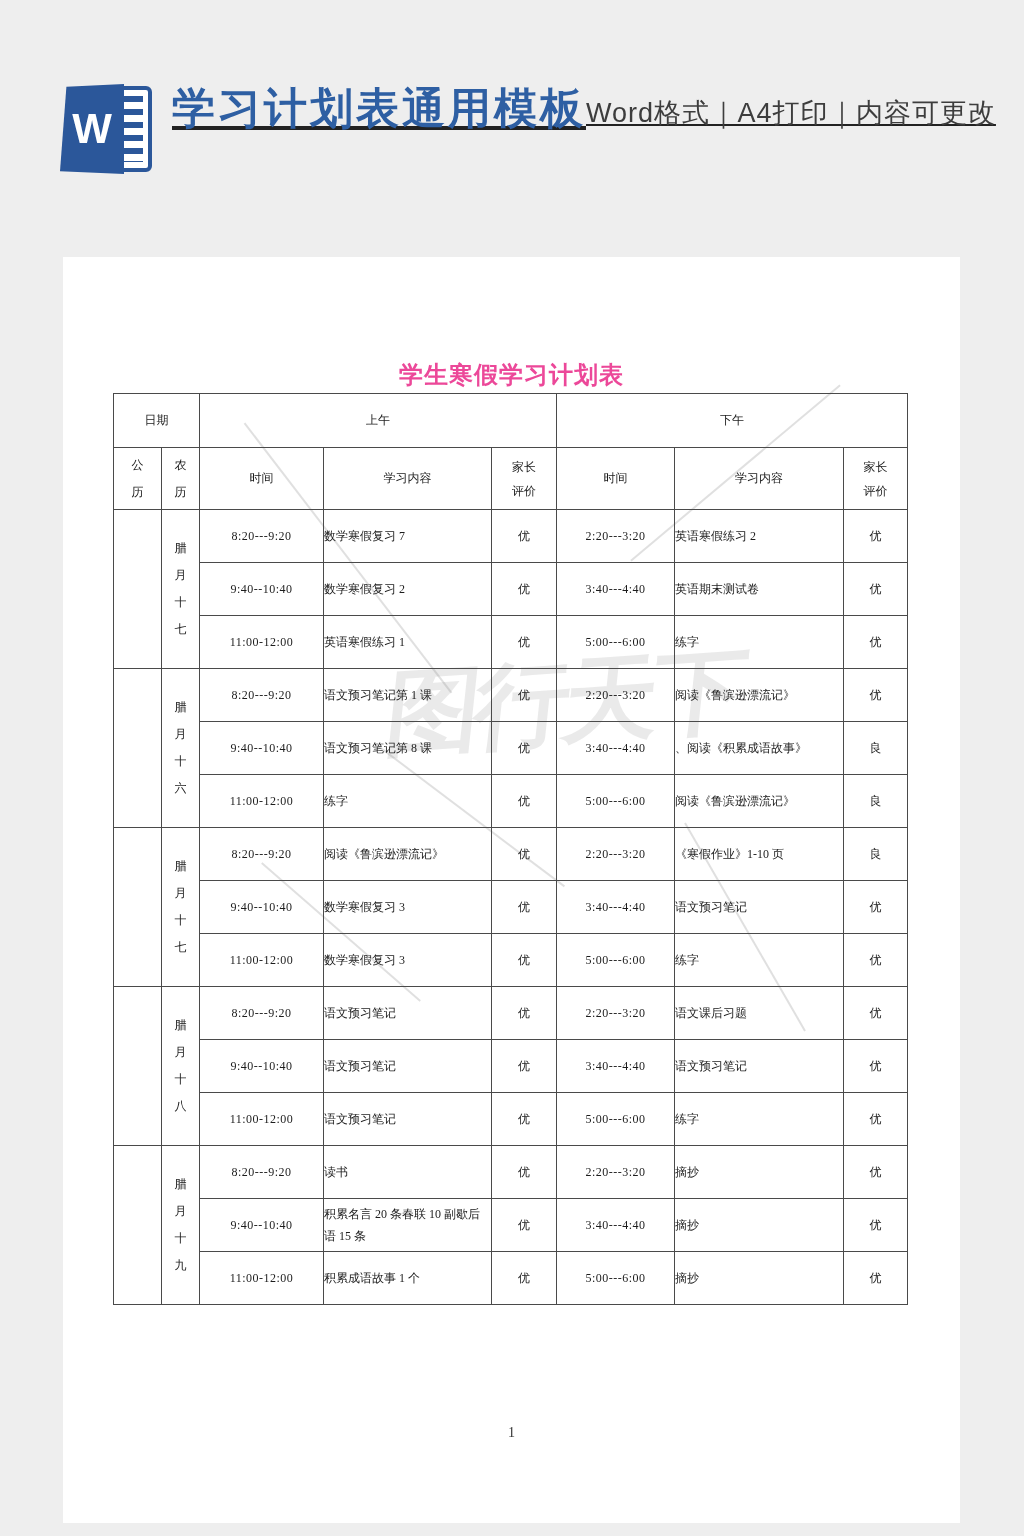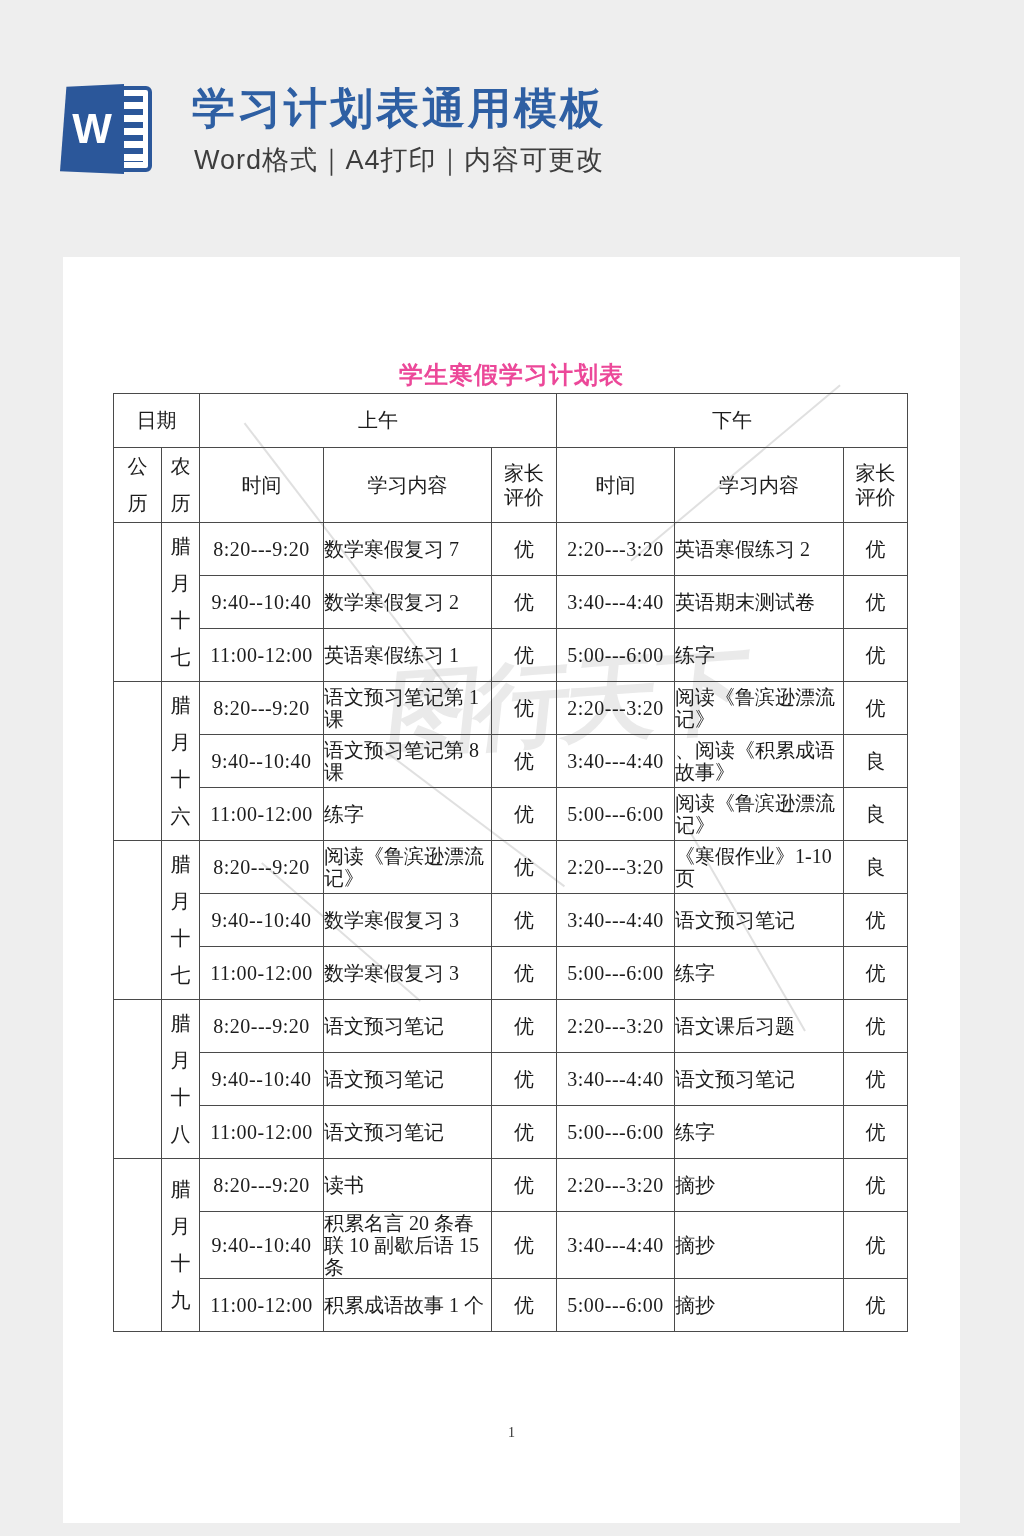--- a/index.html
+++ b/index.html
@@ -19,21 +19,21 @@
   .icon-lines{
     position:absolute;left:5px;right:5px;top:6px;bottom:6px;
     background:repeating-linear-gradient(to bottom,#2b579a 0 6px,transparent 6px 13px);
   }
   .icon-panel{
     position:absolute;left:0;top:0;width:64px;height:90px;background:#2b579a;
     clip-path:polygon(10% 3%,100% 0,100% 100%,0 97%);
     display:flex;align-items:center;justify-content:center;
   }
   .icon-panel span{color:#fff;font-weight:bold;font-size:42px;line-height:1;}
-  .brand-text{margin-left:40px;display:flex;flex-direction:column;align-items:center;}
+  .brand-text{margin-left:20px;display:flex;flex-direction:row;align-items:center;text-decoration:underline;}
   .main-title{
     font-size:43px;font-weight:bold;color:#2e5fa3;letter-spacing:3px;line-height:1.15;
   }
   .sub-title{font-size:27px;color:#3d3d3d;margin-top:9px;letter-spacing:1px;}
 
   
   .sheet{
     position:absolute;left:63px;top:257px;width:897px;height:1266px;background:#ffffff;
     overflow:hidden;
   }
@@ -53,31 +53,31 @@
   .wl2{left:536px;top:215px;width:273px;transform:rotate(-40deg);}
   .wl3{left:562px;top:669px;width:240px;transform:rotate(60deg);}
   .wl4{left:173px;top:674px;width:210px;transform:rotate(41deg);}
   .wl5{left:291px;top:558px;width:234px;transform:rotate(37deg);}
 
   
   table.plan{
     position:absolute;left:50px;top:136px;width:794px;
     border-collapse:collapse;table-layout:fixed;
     font-family:"Liberation Serif","DejaVu Serif",serif;
-    font-size:20px;color:#1c1c1c;
+    font-size:12px;color:#1c1c1c;
   }
   table.plan td{border:1px solid #4a4a4a;padding:0;vertical-align:middle;}
   tr.h1 td{height:53px;text-align:center;}
   tr.h2 td{height:61px;text-align:center;line-height:21px;}
   tr.dr td{height:52px;}
   td.t{text-align:center;padding-left:10px;letter-spacing:0.5px;}
   td.c{text-align:left;padding-left:8px;padding-right:4px;line-height:22px;}
   td.e{text-align:center;}
   td.lunar{text-align:center;}
-  .vert{width:1em;margin:0 auto;word-break:break-all;line-height:37px;text-align:center;}
+  .vert{width:1em;margin:0 auto;word-break:break-all;line-height:27px;text-align:center;}
   .w2{width:2.1em;margin:0 auto;word-break:break-all;text-align:center;line-height:24px;}
 
   .page-num{
     position:absolute;left:0;top:1168px;width:100%;text-align:center;
     font-size:14px;color:#333;font-family:"Liberation Serif",serif;
   }
 </style>
 </head>
 <body>
 

